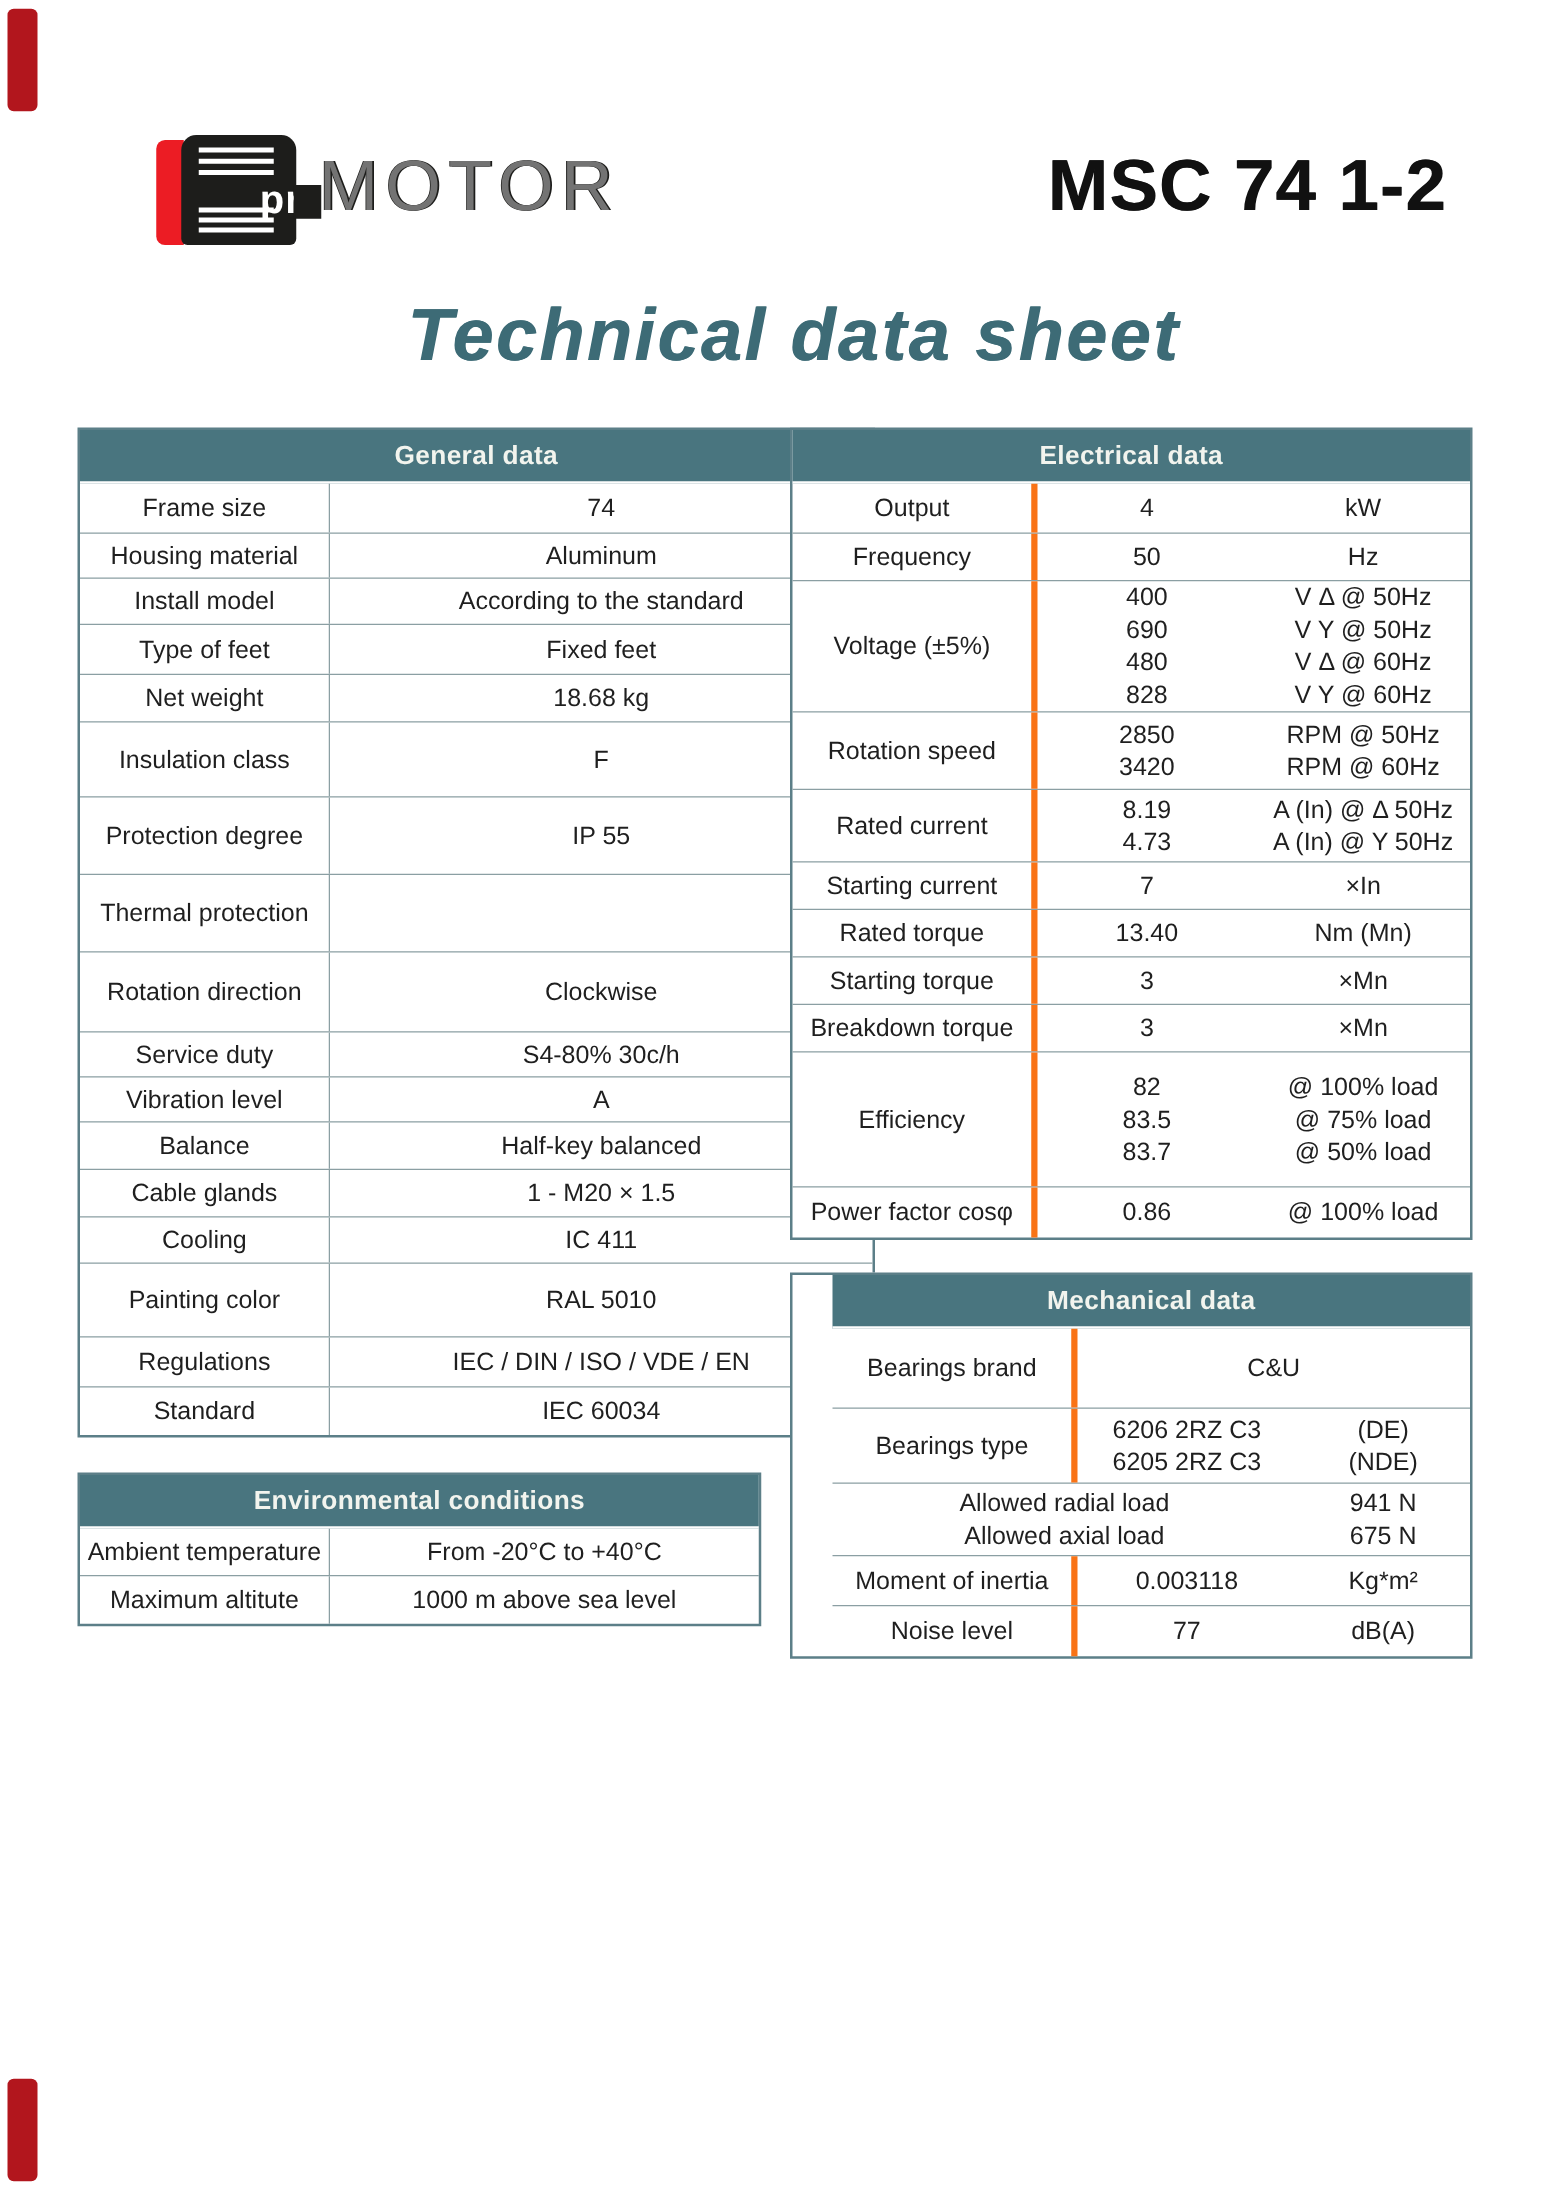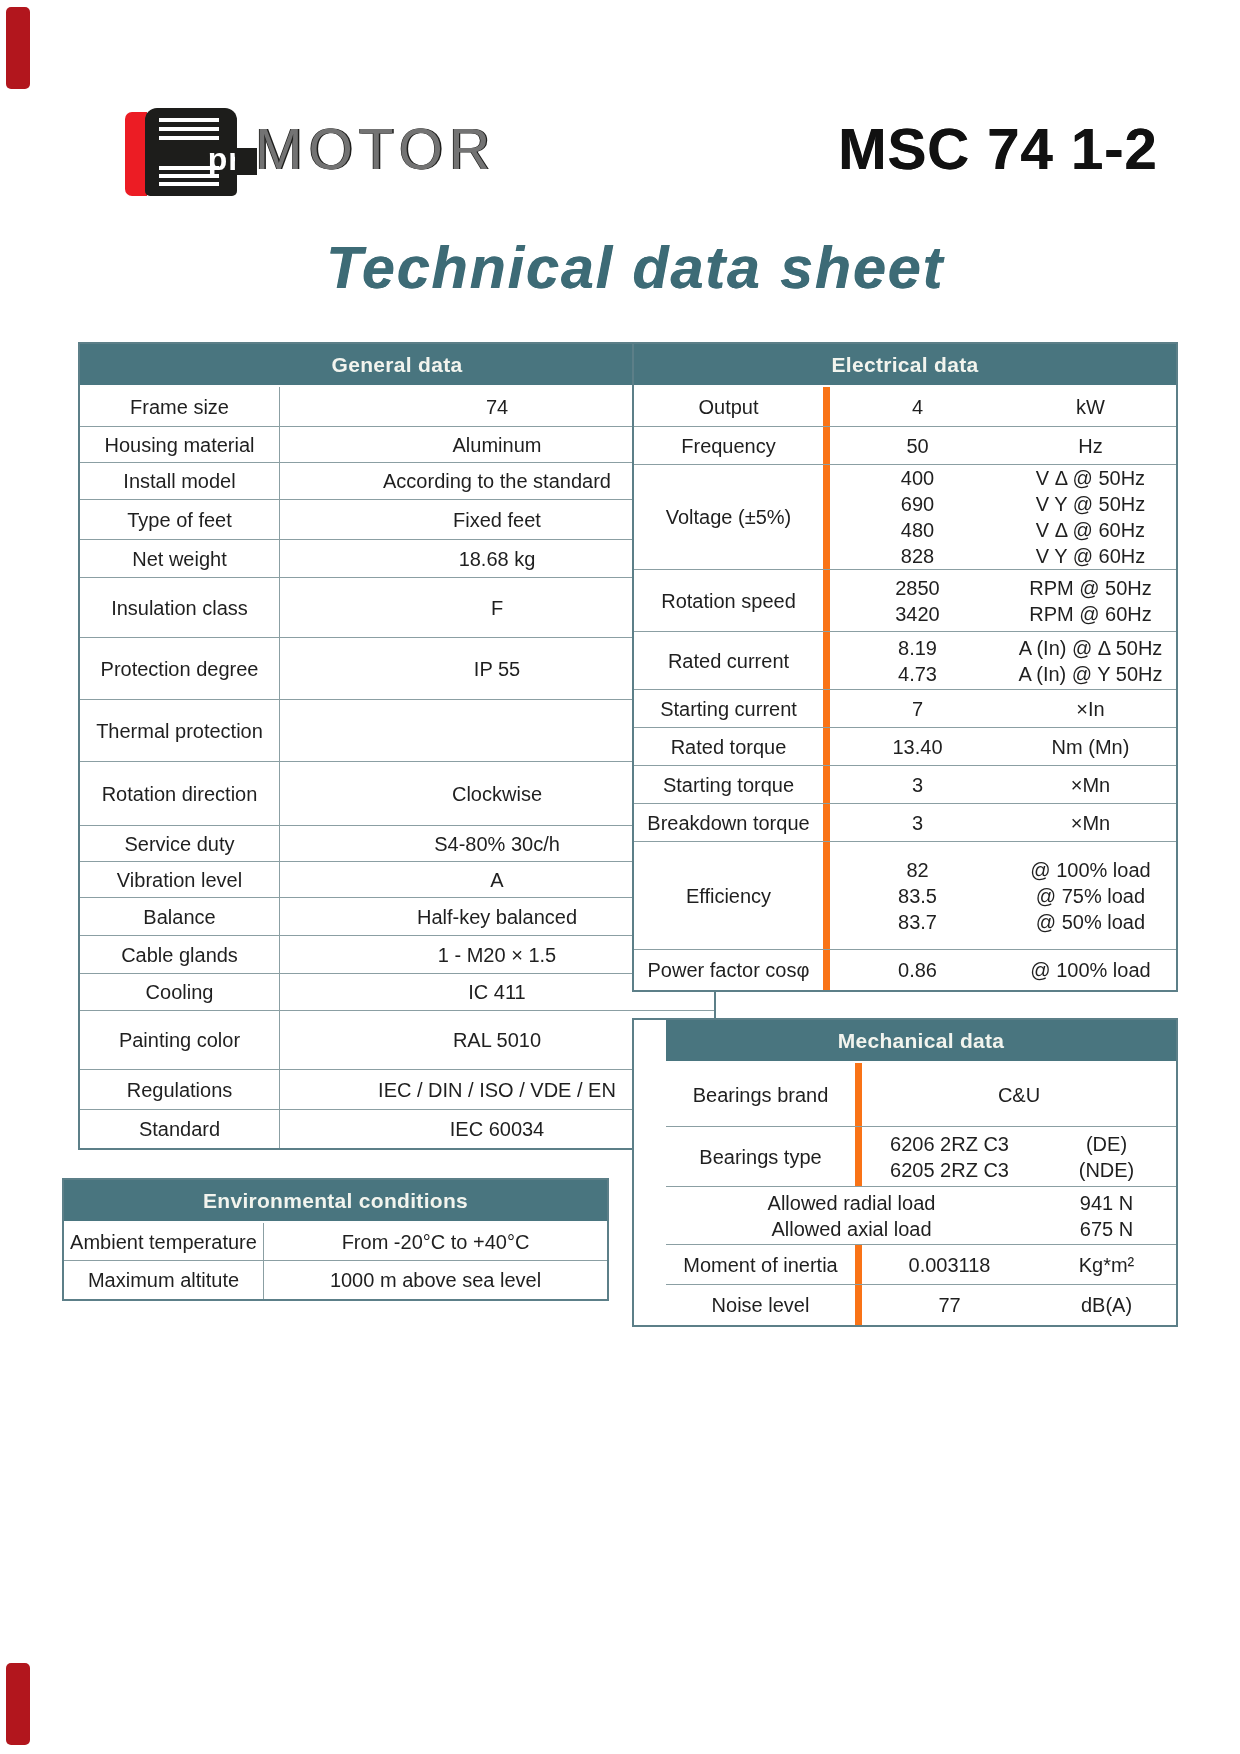--- a/index.html
+++ b/index.html
@@ -37,38 +37,38 @@
            letter-spacing:1px; color:#111; white-space:nowrap;
            text-shadow:0.6px 0 #111; }
 
   .sheet-title { position:absolute; top:234px; left:0; width:100%; text-align:center;
                  font-size:59px; font-weight:bold; font-style:italic;
                  color:#3d6b76; letter-spacing:2px;
                  text-shadow:0.6px 0 #3d6b76;margin-left:15px; }
 
   
   .table { position:absolute; border:2px solid #5c7f88; background:#ffffff; }
-  .tbl-general       { left:62px;  top:342px;  width:638px;margin-left:16px; }
+  .tbl-general       { left:62px;  top:342px;  width:638px; }
   .tbl-environmental { left:62px;  top:1178px; width:547px; }
   .tbl-electrical    { left:632px; top:342px;  width:546px; }
   .tbl-mechanical    { left:632px; top:1018px; width:546px;padding-left:32px; }
 
   .thead { height:43px; background:#49757f; border-bottom:2px solid #fdfdfd;
            display:flex; align-items:center; justify-content:center;
            color:#f2f4ee; font-weight:bold; font-size:21px; letter-spacing:0.3px; }
 
   .trow { display:flex; border-bottom:1px solid #8b9fa3; }
   .trow:last-child { border-bottom:none; }
 
   .tcell { display:flex; flex-direction:column; align-items:center; justify-content:center;
            text-align:center; font-size:20px; line-height:26px; }
   .lab  { width:200px; border-right:1px solid #8b9fa3; }
   .val  { flex:1; }
 
-  .elab { width:196px; border-right:7px solid #f97316; }
+  .elab { width:196px; border-right:5px solid #f97316; }
   .vcol { width:175px; }
   .ucol { flex:1; }
 
   .span-cell  { flex:1; }
   .merge-cell { width:371px; }
 </style>
 </head>
 <body>
 
 <div class="page">

